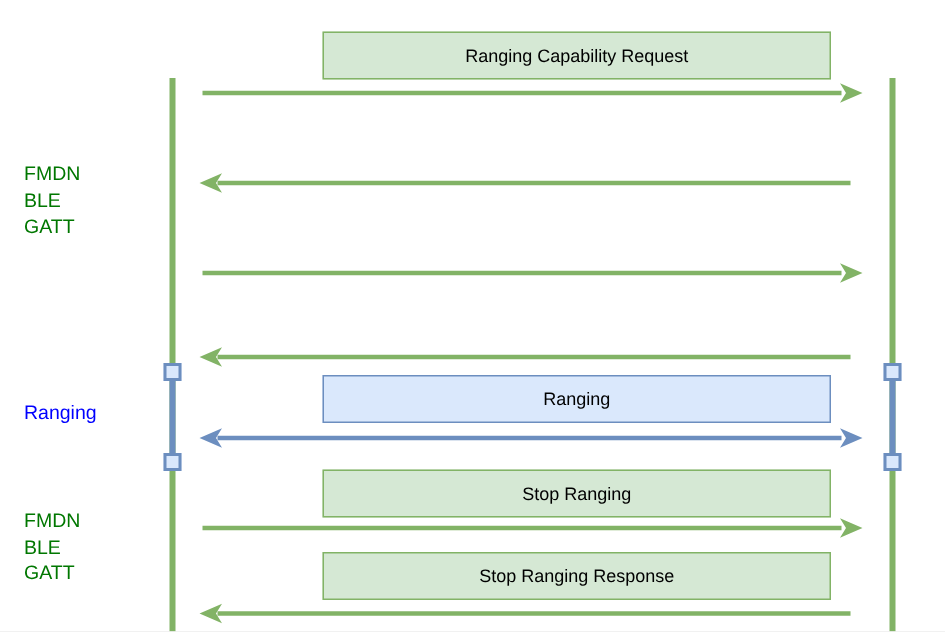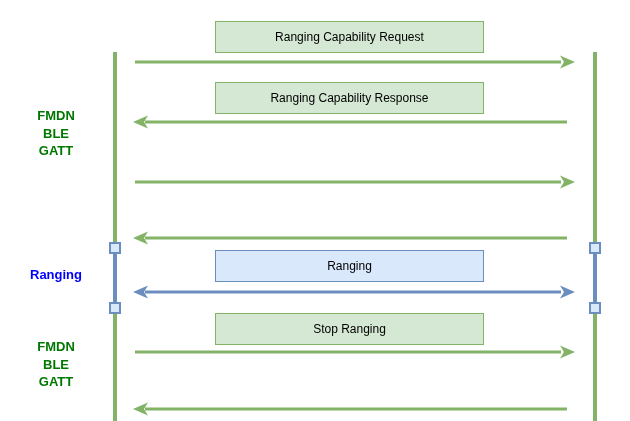--- a/index.html
+++ b/index.html
@@ -39,21 +39,21 @@
     background: var(--blue-fill, #dae8fc);
     z-index: 3;
   }
   .endpoint-square.left  { left: 109px; }
   .endpoint-square.right { left: 589px; }
   .endpoint-square.top    { top: 242px; }
   .endpoint-square.bottom { top: 302px; }
   .msg-box {
     position: absolute;
     left: 215px;
-    width: 269px;
+    width: 339px;
     height: 32px;
     box-sizing: border-box;
     display: flex;
     align-items: center;
     justify-content: center;
     font-size: 12px;
     color: var(--box-text, #000000);
     text-align: center;
     z-index: 4;
   }
@@ -74,23 +74,23 @@
     display: block;
   }
   .arrow .shaft-green { stroke: var(--green-stroke, #82b366); stroke-width: 3; }
   .arrow .head-green  { fill:   var(--green-stroke, #82b366); }
   .arrow .shaft-blue  { stroke: var(--blue-stroke, #6c8ebf);  stroke-width: 3; }
   .arrow .head-blue   { fill:   var(--blue-stroke, #6c8ebf);  }
   .side-label {
     position: absolute;
     left: 16px;
     width: 80px;
-    text-align: center;
+    text-align: left;
     font-size: 13px;
-    font-weight: bold;
+    font-weight: normal;
     line-height: 17.5px;
     z-index: 4;
   }
   .side-label.green { color: var(--label-green, #007700); }
   .side-label.blue  { color: var(--label-blue, #0000ff); }
   .side-label span { display: block; }
 </style>
 </head>
 <body>
 
@@ -120,23 +120,20 @@
   </div>
 
   <div class="msg-box green" style="top:21px">
     <span>Ranging Capability Request</span>
   </div>
   <svg class="arrow" style="top:54px">
     <line class="shaft-green" x1="7" y1="8" x2="433" y2="8"></line>
     <polygon class="head-green" points="447,8 432,1.5 436,8 432,14.5"></polygon>
   </svg>
 
-  <div class="msg-box green" style="top:82px">
-    <span>Ranging Capability Response</span>
-  </div>
   <svg class="arrow" style="top:114px">
     <line class="shaft-green" x1="17" y1="8" x2="439" y2="8"></line>
     <polygon class="head-green" points="5,8 20,1.5 16,8 20,14.5"></polygon>
   </svg>
 
   <svg class="arrow" style="top:174px">
     <line class="shaft-green" x1="7" y1="8" x2="433" y2="8"></line>
     <polygon class="head-green" points="447,8 432,1.5 436,8 432,14.5"></polygon>
   </svg>
 
@@ -155,18 +152,21 @@
   </svg>
 
   <div class="msg-box green" style="top:313px">
     <span>Stop Ranging</span>
   </div>
   <svg class="arrow" style="top:344px">
     <line class="shaft-green" x1="7" y1="8" x2="433" y2="8"></line>
     <polygon class="head-green" points="447,8 432,1.5 436,8 432,14.5"></polygon>
   </svg>
 
+  <div class="msg-box green" style="top:368px">
+    <span>Stop Ranging Response</span>
+  </div>
   <svg class="arrow" style="top:401px">
     <line class="shaft-green" x1="17" y1="8" x2="439" y2="8"></line>
     <polygon class="head-green" points="5,8 20,1.5 16,8 20,14.5"></polygon>
   </svg>
 
 </div>
 
 </body></html>

